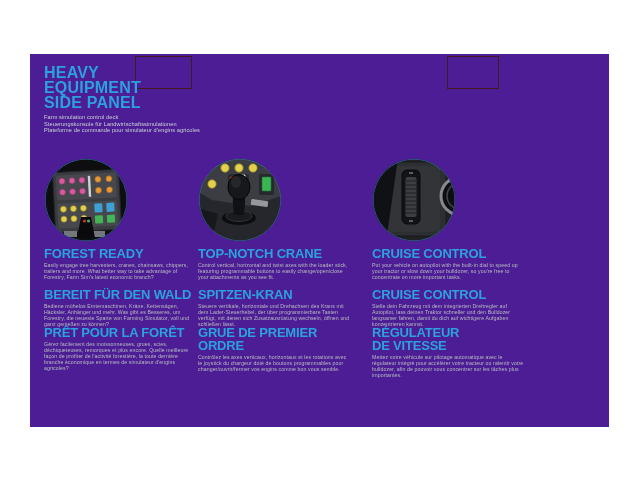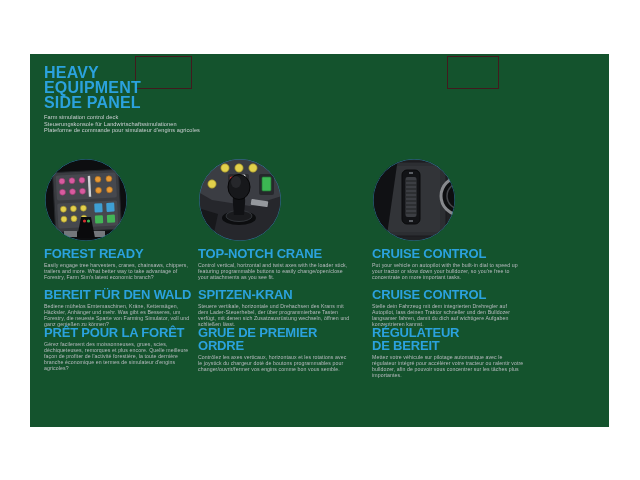--- a/index.html
+++ b/index.html
@@ -2,21 +2,21 @@
 <html><head>
 <meta charset="utf-8">
 <style>
   html,body{margin:0;padding:0}
   body{
     width:640px;height:480px;position:relative;overflow:hidden;
     background:#ffffff;font-family:"Liberation Sans",sans-serif;
   }
   .panel{
     position:absolute;left:30px;top:54px;width:579px;height:373px;
-    background:#14532d;
+    background:#4c1d95;
   }
   .dieline{position:absolute;border:1px solid #421a1e;top:2px;}
   #dieline-1{left:105px;width:55px;height:31px;}
   #dieline-2{left:417px;width:50px;height:31px;}
   .title{
     position:absolute;left:14px;top:11px;margin:0;
     color:#2ba2de;font-size:16px;font-weight:bold;line-height:15px;
     letter-spacing:.2px;white-space:pre-line;
   }
   .subtitle{position:absolute;left:14px;top:60px;color:#cfd2d5;
@@ -193,18 +193,18 @@
     <div class="sec-en">
       <h3 class="feat">CRUISE CONTROL</h3>
       <p class="body">Put your vehicle on autopilot with the built-in dial to speed up your tractor or slow down your bulldozer, so you're free to concentrate on more important tasks.</p>
     </div>
     <div class="sec-de">
       <h3 class="feat">CRUISE CONTROL</h3>
       <p class="body">Stelle dein Fahrzeug mit dem integrierten Drehregler auf Autopilot, lass deinen Traktor schneller und den Bulldozer langsamer fahren, damit du dich auf wichtigere Aufgaben konzentrieren kannst.</p>
     </div>
     <div class="sec-fr">
       <h3 class="feat">RÉGULATEUR
-DE BEREIT</h3>
+DE VITESSE</h3>
       <p class="body">Mettez votre véhicule sur pilotage automatique avec le régulateur intégré pour accélérer votre tracteur ou ralentir votre bulldozer, afin de pouvoir vous concentrer sur les tâches plus importantes.</p>
     </div>
   </div>
 
 </div>
 
 </body></html>

